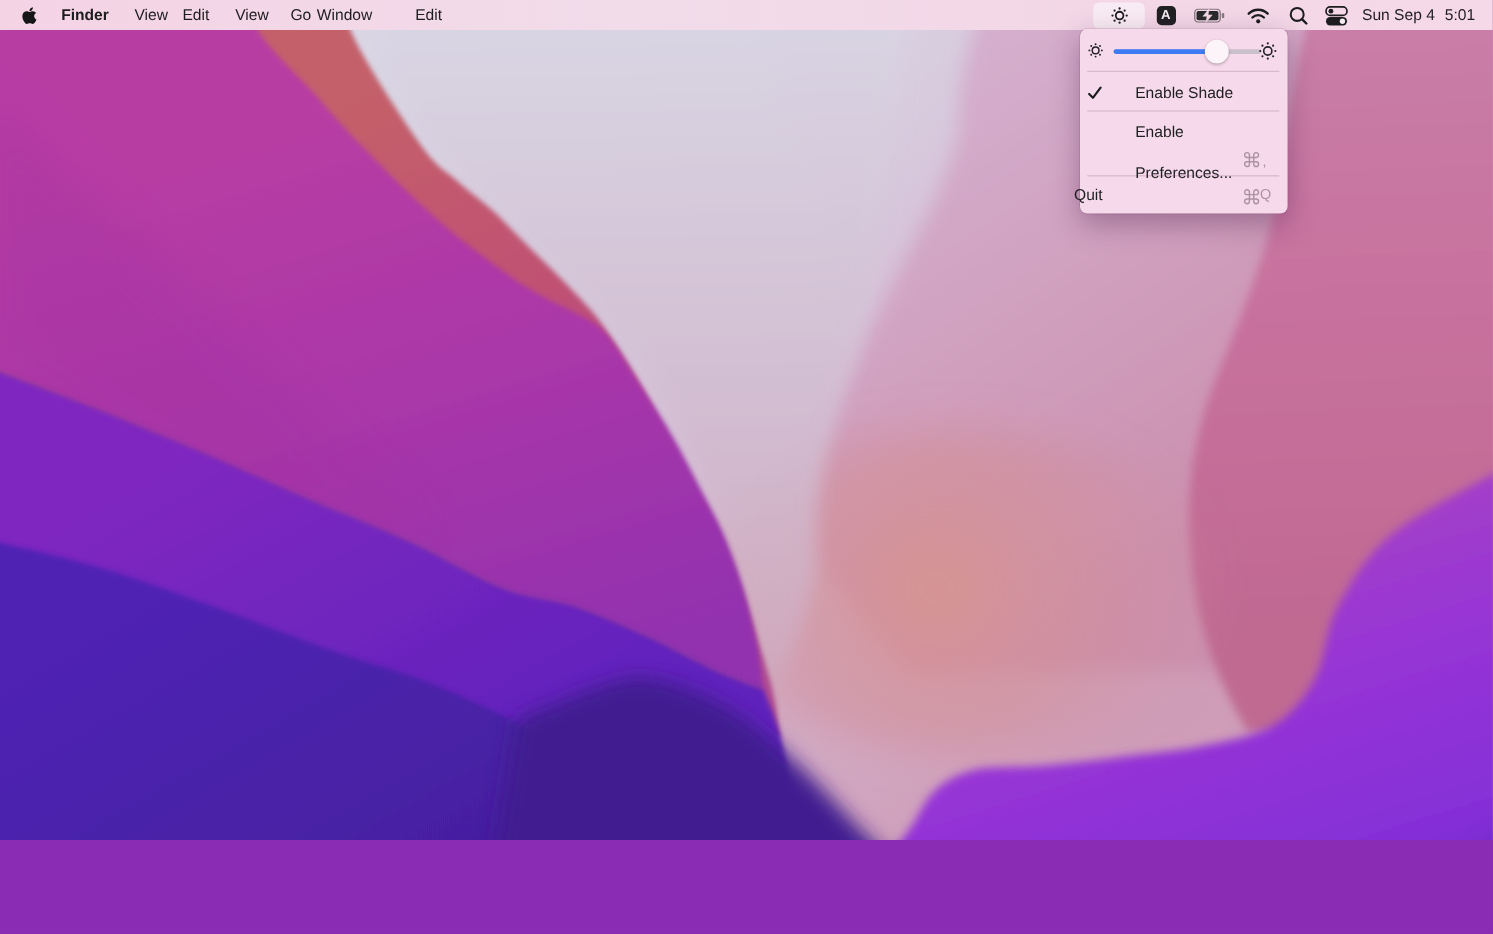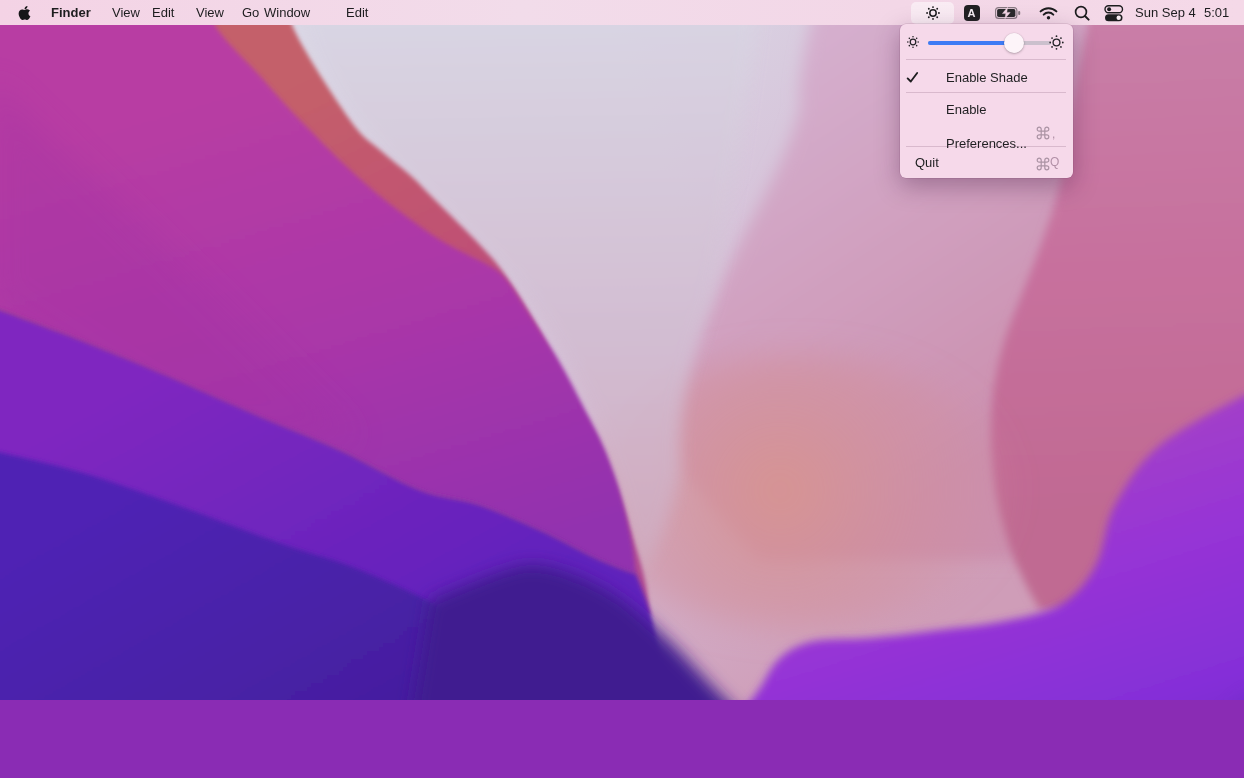--- a/index.html
+++ b/index.html
@@ -186,21 +186,21 @@
     </svg>
   <div class="ddtext" style="left:923px;top:70px">Enable Shade</div>
   <div class="sep" style="left:906px;top:91.5px;width:160px"></div>
   <div class="ddtext" style="left:923px;top:102px">Enable</div>
   <div class="ddtext" style="left:923px;top:136px">Preferences...</div>
   <svg style="position:absolute;left:1036px;top:125.5px" width="14" height="14" viewBox="0 0 14 14">
       <path d="M5.2,5.2 H8.8 V8.8 H5.2 Z M5.2,5.2 V3.2 A2,2 0 1 0 3.2,5.2 H5.2 M8.8,5.2 V3.2 A2,2 0 1 1 10.8,5.2 H8.8 M8.8,8.8 V10.8 A2,2 0 1 0 10.8,8.8 H8.8 M5.2,8.8 V10.8 A2,2 0 1 1 3.2,8.8 H5.2" fill="none" stroke="#ab93a4" stroke-width="1.2"></path>
     </svg>
   <div class="short" style="left:1052px;top:127px">,</div>
   <div class="sep" style="left:906px;top:145.5px;width:160px"></div>
-  <div class="ddtext" style="left:892px;top:155px">Quit</div>
+  <div class="ddtext" style="left:872px;top:155px">Quit</div>
   <svg style="position:absolute;left:1036px;top:156.5px" width="14" height="14" viewBox="0 0 14 14">
       <path d="M5.2,5.2 H8.8 V8.8 H5.2 Z M5.2,5.2 V3.2 A2,2 0 1 0 3.2,5.2 H5.2 M8.8,5.2 V3.2 A2,2 0 1 1 10.8,5.2 H8.8 M8.8,8.8 V10.8 A2,2 0 1 0 10.8,8.8 H8.8 M5.2,8.8 V10.8 A2,2 0 1 1 3.2,8.8 H5.2" fill="none" stroke="#ab93a4" stroke-width="1.2"></path>
     </svg>
   <div class="short" style="left:1050px;top:155px">Q</div>
 
 <div id="dock"></div>
 <svg class="ic" style="left:100.5px" viewBox="0 0 42 42">
       <defs>
         <linearGradient id="g_fb" x1="0" y1="0" x2="0" y2="1">
           <stop offset="0" stop-color="#58b4f4"></stop>

